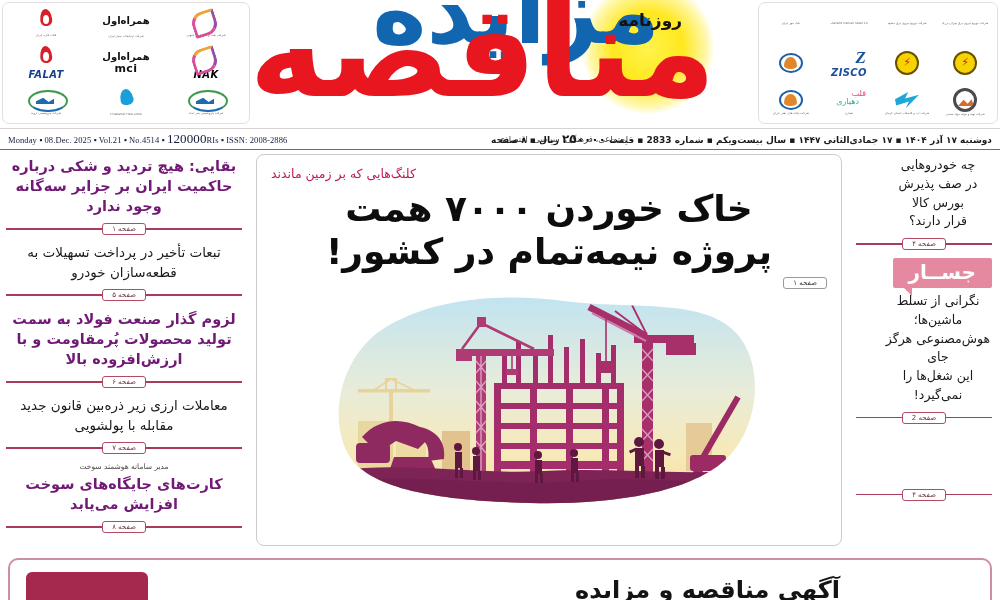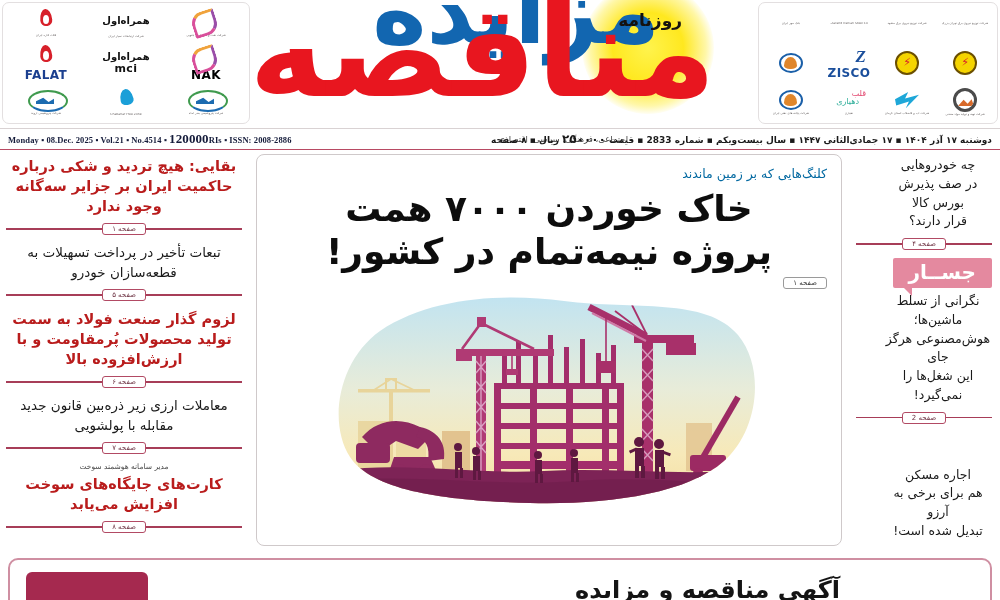--- a/index.html
+++ b/index.html
@@ -33,21 +33,21 @@
   .logo-cell {
     display: flex; flex-direction: column;
     align-items: center; justify-content: center;
     overflow: hidden; padding: 1px;
   }
   .logo-cap {
     font-size: 3.1px; color: #6f6a6a; line-height: 1.15;
     text-align: center; margin-top: 1px; max-width: 100%;
     white-space: nowrap; overflow: hidden;
   }
-  .logo-name { font-size: 12px; font-weight: bold; letter-spacing: .4px; line-height: 1; }
+  .logo-name { font-size: 10px; font-weight: bold; letter-spacing: .4px; line-height: 1; font-style: italic; }
 
   
   .mark { width: 30px; height: 24px; position: relative; }
   .mark.nak::before {
     content: ""; position: absolute; left: 1px; top: 2px;
     width: 19px; height: 19px;
     border: 3px solid #d94f9b; border-radius: 50% 10% 50% 10%;
     transform: rotate(-18deg);
     border-top-color: #f0a33c; border-right-color: #9a4ea8;
   }
@@ -160,21 +160,21 @@
   
   .infobar {
     position: relative; height: 22px; width: 1000px;
     border-top: 1px solid #d9d2d3;
     border-bottom: 1.5px solid #b84a63;
     display: flex; align-items: center;
     padding: 0 6px;
   }
   .infobar-en {
     position: absolute; left: 8px; top: 50%; transform: translateY(-50%);
-    font-family: "Liberation Serif", serif; font-weight: bold;
+    font-family: "Liberation Serif", serif; font-weight: normal;
     font-size: 8.5px; color: #141b3a; white-space: nowrap;
     letter-spacing: .1px;
   }
   .infobar-en .big { font-size: 13px; }
   .infobar-fa {
     position: absolute; right: 8px; top: 50%; transform: translateY(-50%);
     font-size: 9px; color: #1a1a1a; white-space: nowrap; font-weight: bold;
   }
   .infobar-fa .big { font-size: 12px; }
   .infobar-cats {
@@ -188,21 +188,21 @@
     display: flex; flex-direction: row-reverse;
   }
 
   
   .col-right { width: 250px; padding: 4px 8px 0 6px; }
   .rnews { text-align: center; }
   .rnews .kick {
     font-size: 7.5px; color: #4a4a4a; margin-bottom: 2px; line-height: 1.3;
   }
   .rnews .hl-bold {
-    font-size: 14.5px; font-weight: bold; color: #b91c1c;
+    font-size: 14.5px; font-weight: bold; color: #701a75;
     line-height: 1.38; letter-spacing: -.2px;
   }
   .rnews .hl-light {
     font-size: 13.5px; font-weight: normal; color: #1a1a1a;
     line-height: 1.45; letter-spacing: -.2px;
   }
   .pagerule {
     display: flex; align-items: center; justify-content: center;
     margin: 7px 0 8px; gap: 0;
   }
@@ -240,21 +240,21 @@
   .col-center {
     flex: 1; padding: 2px 6px 0 6px;
   }
   .lead-card {
     border: 1px solid #cfc9ca; border-radius: 8px;
     height: 392px; width: 100%;
     padding: 8px 14px 0; position: relative; overflow: hidden;
     background: #fff;
   }
   .lead-kick {
-    text-align: right; font-size: 12.5px; color: #0369a1;
+    text-align: left; font-size: 12.5px; color: #be185d;
     margin: 3px 0 6px; letter-spacing: -.2px;
   }
   .lead-hl {
     text-align: center; font-size: 36px; font-weight: bold;
     color: #0d0d0d; line-height: 1.2; letter-spacing: -1.5px;
   }
   .lead-badge-row {
     display: flex; justify-content: flex-start; margin-top: 4px;
   }
   .lead-badge {
@@ -626,23 +626,20 @@
       <div class="lnews">
         <div class="txt">نگرانی از تسلط ماشین‌ها؛<br>هوش‌مصنوعی هرگز جای<br>این شغل‌ها را نمی‌گیرد!</div>
       </div>
       <div class="pagerule">
         <span class="line"></span>
         <span class="pagebadge">صفحه 2</span>
         <span class="line"></span>
       </div>
 
       <div class="spacer-lg"></div>
-      <div class="lnews">
-        <div class="txt">اجاره مسکن<br>هم برای برخی به آرزو<br>تبدیل شده است!</div>
-      </div>
       <div class="spacer-md"></div>
       <div class="pagerule">
         <span class="line"></span>
         <span class="pagebadge">صفحه ۴</span>
         <span class="line"></span>
       </div>
     </div>
   </div>
 
   <div class="bottom-banner">

